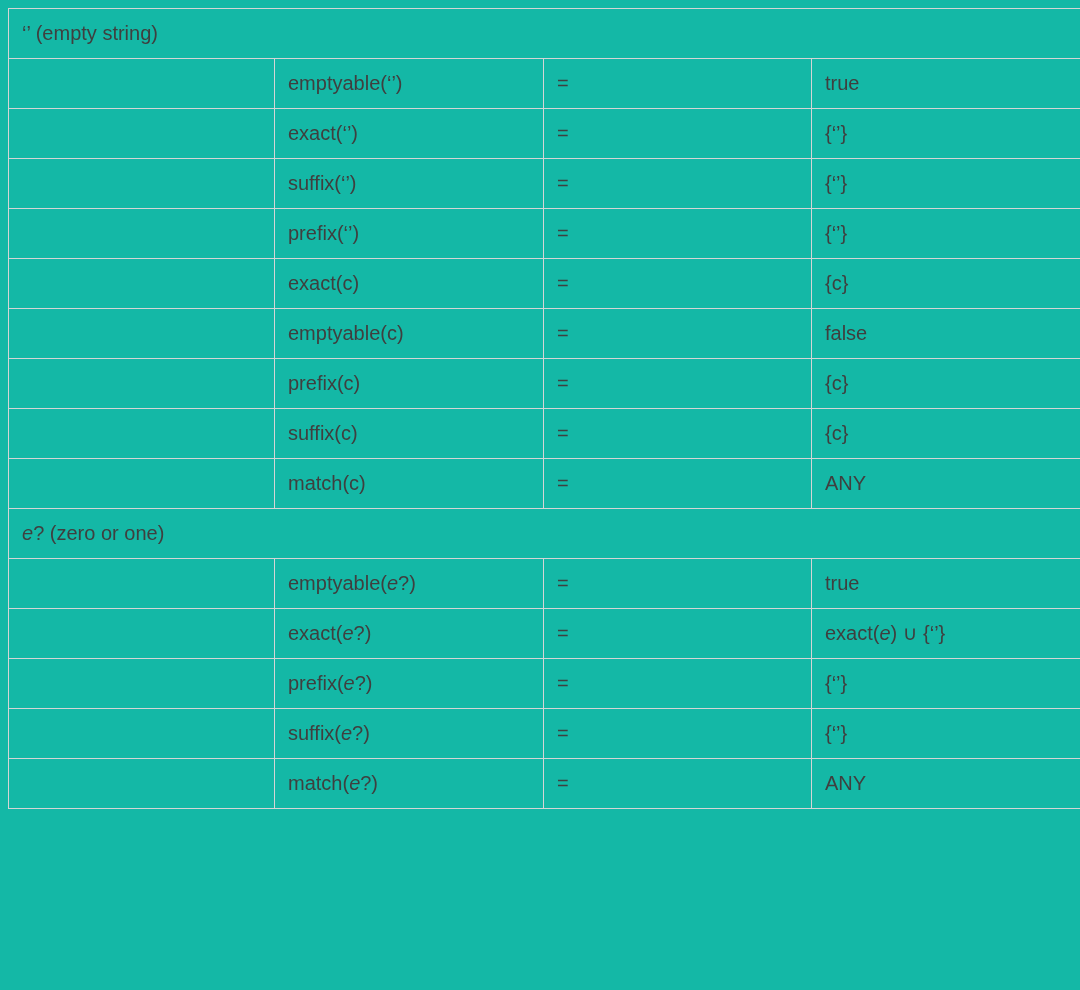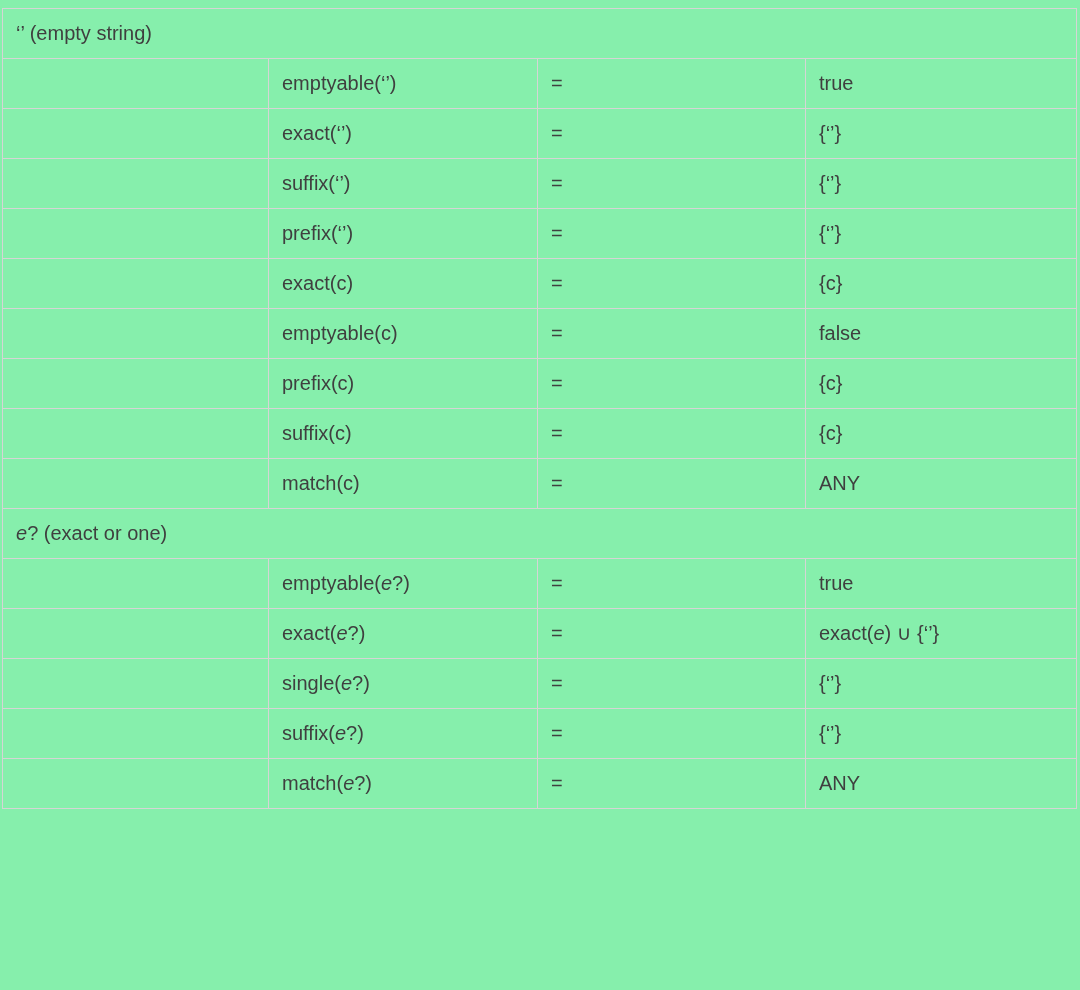--- a/index.html
+++ b/index.html
@@ -5,23 +5,23 @@
   html, body {
     margin: 0;
     padding: 0;
     background: #ffffff;
     font-family: "Liberation Sans", sans-serif;
   }
   .page {
     width: 1080px;
     height: 990px;
     box-sizing: border-box;
-    padding: 8px 0 0 2px;
+    padding: 8px 0 0 8px;
     overflow: hidden;
-    background: #86efac;
+    background: #14b8a6;
   }
   table.rules {
     border-collapse: collapse;
     table-layout: fixed;
     width: 1074px;
   }
   table.rules col.c1 { width: 266px; }
   table.rules col.c2 { width: 269px; }
   table.rules col.c3 { width: 268px; }
   table.rules col.c4 { width: 271px; }
@@ -113,37 +113,37 @@
       <td class="value-cell"><span>{c}</span><span class="em"></span><span></span></td>
     </tr>
     <tr>
       <td></td>
       <td><span>match(c)</span><span class="em"></span><span></span></td>
       <td>=</td>
       <td class="value-cell"><span>ANY</span><span class="em"></span><span></span></td>
     </tr>
 
     <tr>
-      <td class="section-cell" colspan="4"><span class="em">e</span><span>? (exact or one)</span></td>
+      <td class="section-cell" colspan="4"><span class="em">e</span><span>? (zero or one)</span></td>
     </tr>
     <tr>
       <td></td>
       <td><span>emptyable(</span><span class="em">e</span><span>?)</span></td>
       <td>=</td>
       <td class="value-cell"><span>true</span><span class="em"></span><span></span></td>
     </tr>
     <tr>
       <td></td>
       <td><span>exact(</span><span class="em">e</span><span>?)</span></td>
       <td>=</td>
       <td class="value-cell"><span>exact(</span><span class="em">e</span><span>) ∪ {‘’}</span></td>
     </tr>
     <tr>
       <td></td>
-      <td><span>single(</span><span class="em">e</span><span>?)</span></td>
+      <td><span>prefix(</span><span class="em">e</span><span>?)</span></td>
       <td>=</td>
       <td class="value-cell"><span>{‘’}</span><span class="em"></span><span></span></td>
     </tr>
     <tr>
       <td></td>
       <td><span>suffix(</span><span class="em">e</span><span>?)</span></td>
       <td>=</td>
       <td class="value-cell"><span>{‘’}</span><span class="em"></span><span></span></td>
     </tr>
     <tr>

